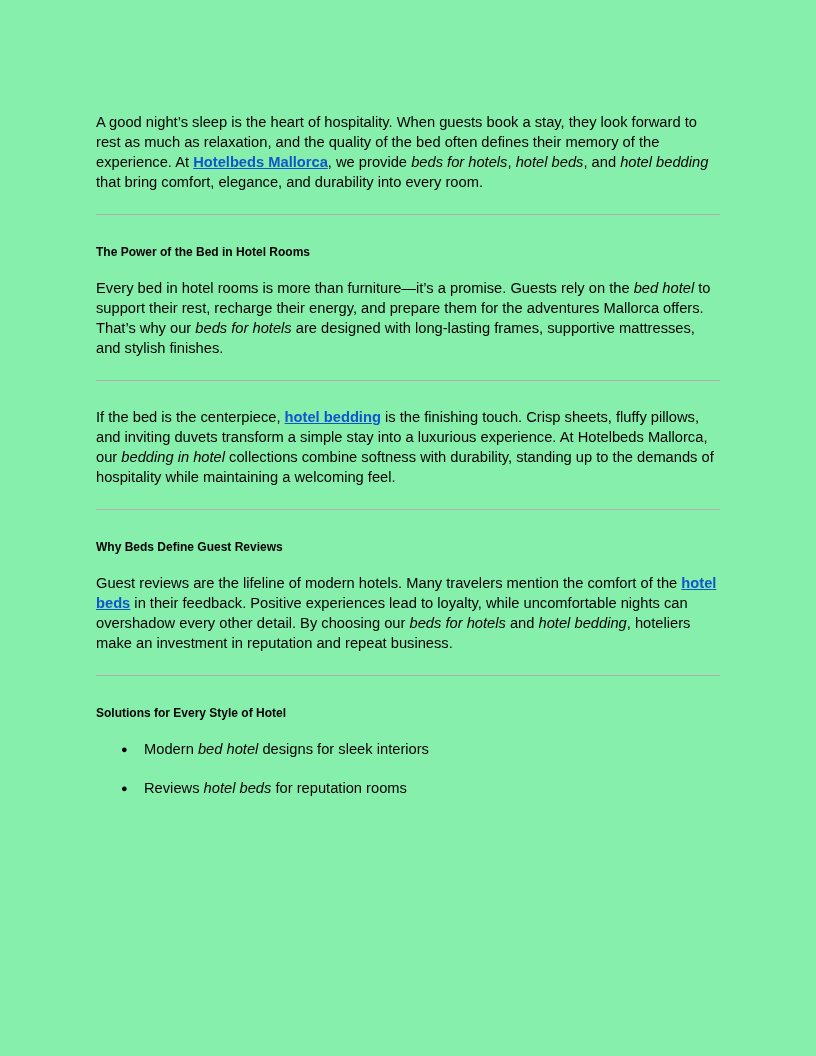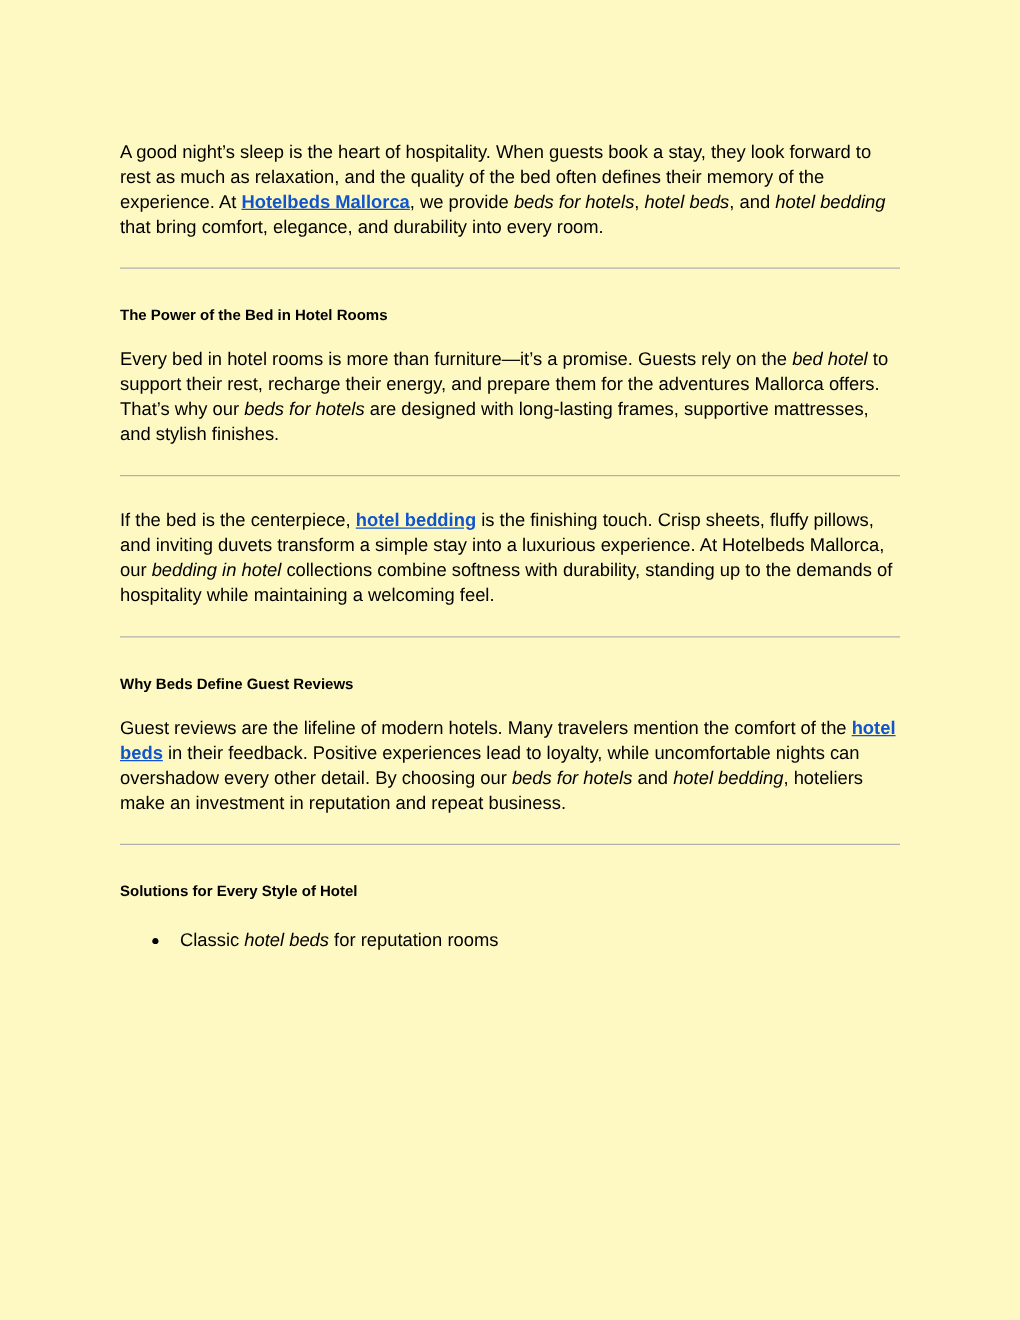--- a/index.html
+++ b/index.html
@@ -5,21 +5,21 @@
   html, body {
     margin: 0;
     padding: 0;
     background: #ffffff;
   }
   .page {
     position: relative;
     width: 816px;
     height: 1056px;
     margin: 0 auto;
-    background: #fef9c3;
+    background: #86efac;
     box-sizing: border-box;
     padding: 112px 96px 120px 96px;
     overflow: hidden;
     font-family: "Liberation Sans", sans-serif;
     font-size: 14.7px;
     line-height: 20px;
     color: #000000;
   }
   .doc-paragraph {
     margin: 0 0 22px 0;
@@ -93,21 +93,22 @@
     <p class="doc-paragraph"><span>Guest reviews are the lifeline of modern hotels. Many travelers mention the comfort of the </span><a class="doc-link" href="#">hotel beds</a><span> in their feedback. Positive experiences lead to loyalty, while uncomfortable nights can overshadow every other detail. By choosing our </span><span class="italic">beds for hotels</span><span> and </span><span class="italic">hotel bedding</span><span>, hoteliers make an investment in reputation and repeat business.</span></p>
   </div>
 
   <hr class="section-divider">
 
   <div>
     <h2 class="section-heading">Solutions for Every Style of Hotel</h2>
     <ul class="bullet-list">
       <li>
         <span class="bullet-marker">●</span>
+        <span><span>Modern </span><span class="italic">bed hotel</span><span> designs for sleek interiors</span></span>
       </li>
       <li>
         <span class="bullet-marker">●</span>
-        <span><span>Classic </span><span class="italic">hotel beds</span><span> for reputation rooms</span></span>
+        <span><span>Reviews </span><span class="italic">hotel beds</span><span> for reputation rooms</span></span>
       </li>
     </ul>
   </div>
 
 </div>
 
 </body></html>

